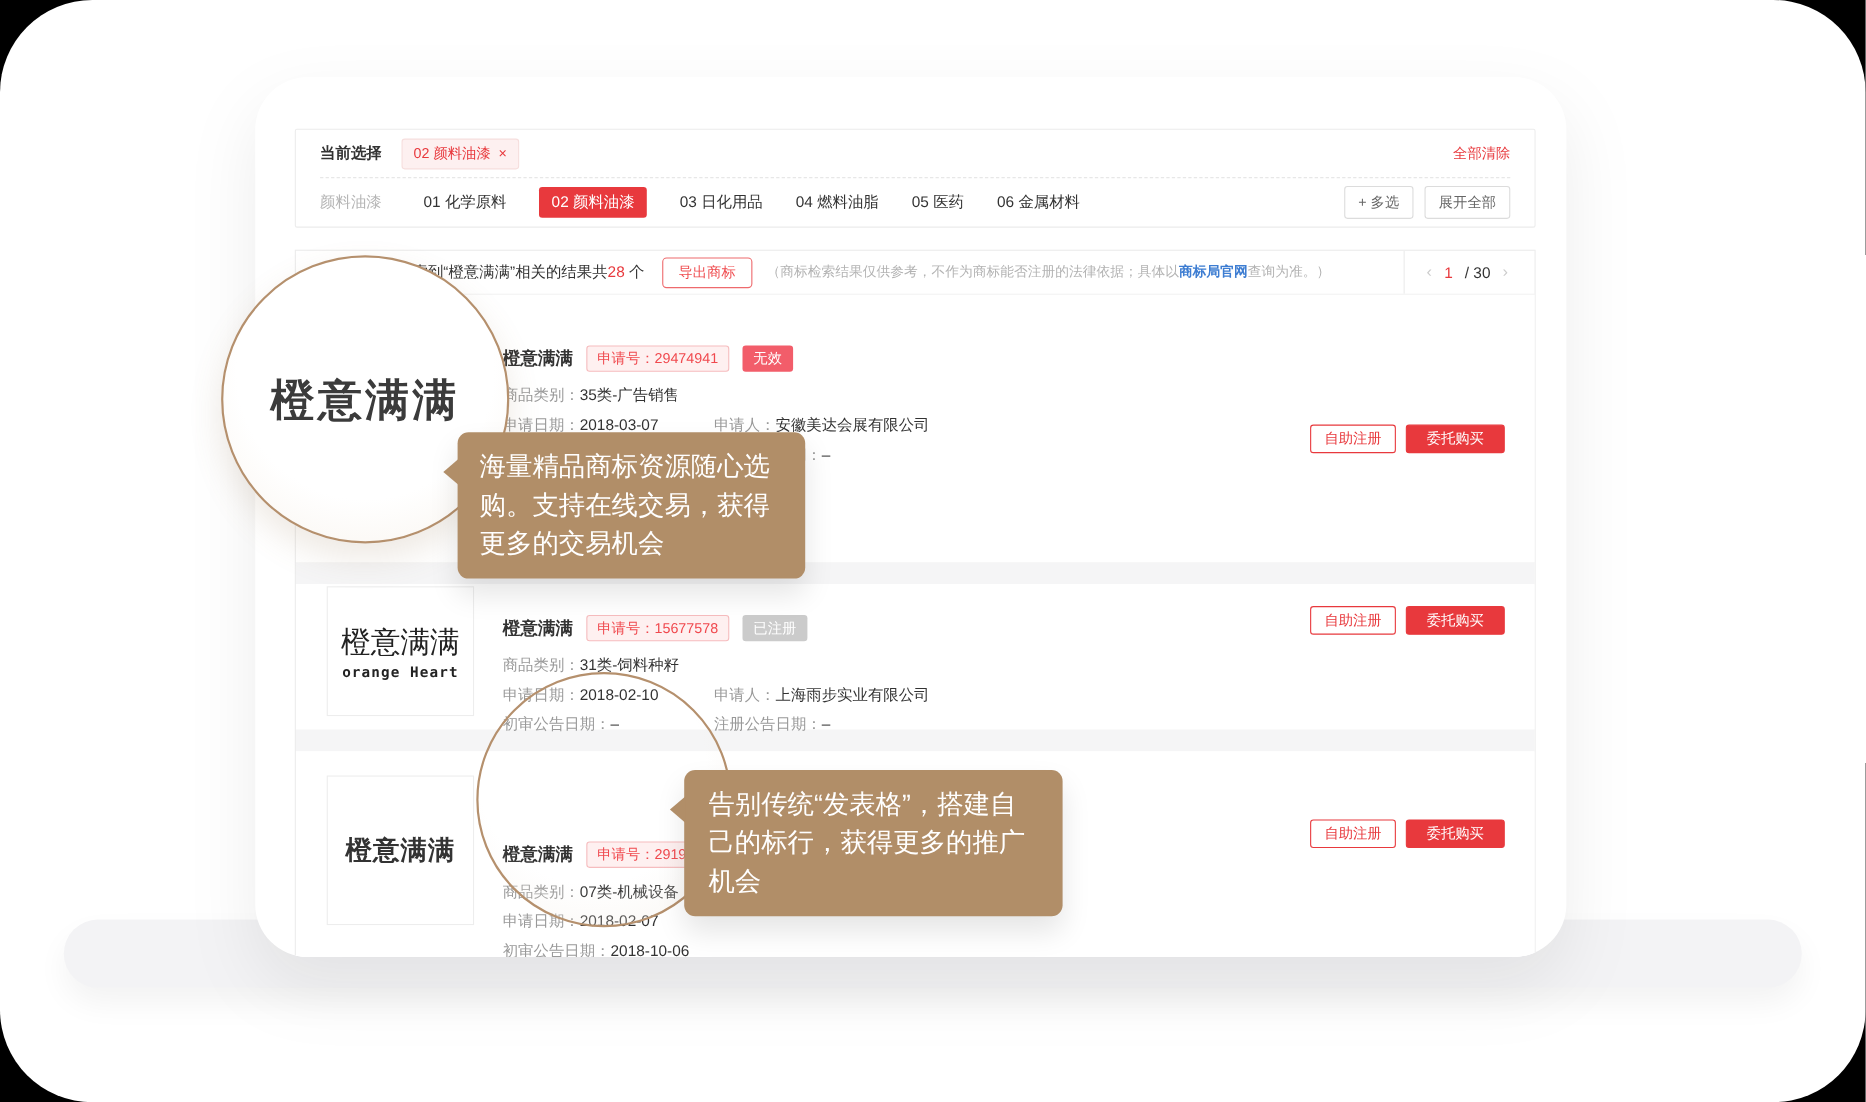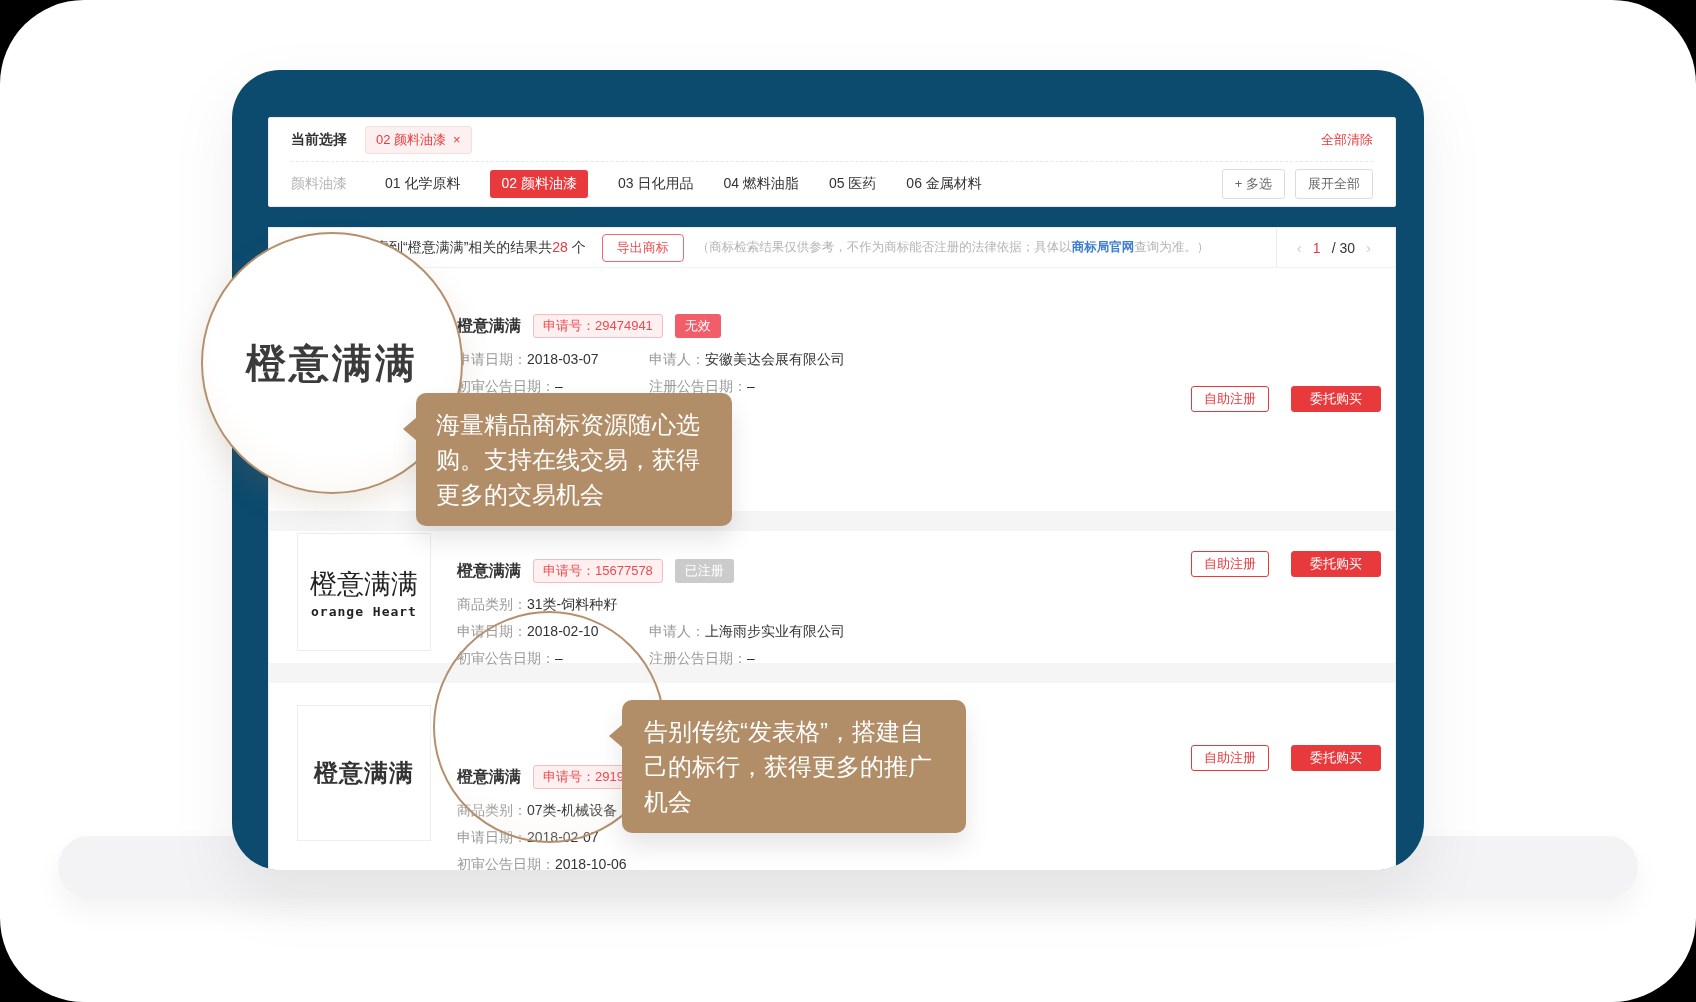--- a/index.html
+++ b/index.html
@@ -7,21 +7,21 @@
   body { font-family:"Liberation Sans","DejaVu Sans",sans-serif; background:#000; }
   .canvas { position:relative; width:1696px; height:1002px; overflow:hidden; }
   .sheet { position:absolute; inset:0; background:#fff; border-radius:84px; }
 
   
   .base-bar { position:absolute; left:58px; top:836px; width:1580px; height:62px;
     border-radius:31px; background:#f3f3f5; box-shadow:0 14px 28px rgba(0,0,0,.05); }
 
   
   .window { position:absolute; left:232px; top:70px; width:1192px; height:800px;
-    background:#0c4a6e; border-radius:48px; box-shadow:0 26px 60px rgba(130,130,130,.14);
+    background:#ffffff; border-radius:48px; box-shadow:0 26px 60px rgba(130,130,130,.14);
     overflow:hidden; }
 
   
   .filter-panel { position:absolute; left:36px; top:47px; width:1128px;
     border:1px solid #ececec; border-radius:2px; background:#fff; }
   .frow { display:flex; align-items:center; height:44px; margin:0 22px; }
   .frow1 { border-bottom:1px dashed #e7e7e7; }
   .flabel-strong { font-size:14px; color:#333; font-weight:600; }
   .sel-tag { display:inline-flex; align-items:center; gap:7px; margin-left:18px;
     padding:4px 10px; background:#fdf0f0; border:1px solid #f6dedd; border-radius:3px;
@@ -64,21 +64,21 @@
   .title-line { display:flex; align-items:center; margin-bottom:12px; }
   .row-title { font-size:16px; font-weight:700; color:#333; }
   .appno-badge { margin-left:12px; font-size:13px; color:#f0494e; background:#fef0f0;
     border:1px solid #f6bcbe; border-radius:3px; padding:2px 9px; }
   .status-badge { margin-left:12px; font-size:13px; color:#fff; border-radius:3px; padding:3px 10px; }
   .st-invalid { background:#f25d6a; }
   .st-registered { background:#cbcbcb; }
   .fline { font-size:14px; line-height:18px; margin-bottom:9px; white-space:nowrap; }
   .fl { color:#999; } .fv { color:#333; }
   .col1 { display:inline-block; width:192px; }
-  .row-actions { position:absolute; left:922px; display:flex; gap:22px; }
+  .row-actions { position:absolute; left:922px; display:flex; gap:9px; }
   .btn-outline { width:78px; height:26px; font-size:13px; color:#e8393d; background:#fff;
     border:1px solid #e8393d; border-radius:3px; cursor:pointer; }
   .btn-fill { width:90px; height:26px; font-size:13px; color:#fff; background:#e8393d;
     border:1px solid #e8393d; border-radius:3px; cursor:pointer; }
 
   
   .magnifier1 { position:absolute; left:201px; top:232px; width:262px; height:262px;
     border-radius:50%; border:2px solid #b5906d;
     background:radial-gradient(circle at 50% 40%, #ffffff 58%, #fbf8f4 82%, #f2ebe2 100%);
     box-shadow:0 14px 30px rgba(150,120,80,.16);
@@ -146,20 +146,21 @@
       <div class="row" style="height:243px;">
         <div class="mark-box" style="top:28px;width:138px;height:138px;">
           <span class="mark-big">橙意满满</span>
         </div>
         <div class="row-main" style="top:46px;">
           <div class="title-line">
             <span class="row-title">橙意满满</span>
             <span class="appno-badge"><span>申请号：</span><span>29474941</span></span>
             <span class="status-badge st-invalid">无效</span>
           </div>
+          <div class="fline"><span class="fl">商品类别：</span><span class="fv">35类-广告销售</span></div>
           <div class="fline"><span class="col1"><span class="fl">申请日期：</span><span class="fv">2018-03-07</span></span><span class="fl">申请人：</span><span class="fv">安徽美达会展有限公司</span></div>
           <div class="fline"><span class="col1"><span class="fl">初审公告日期：</span><span class="fv">–</span></span><span class="fl">注册公告日期：</span><span class="fv">–</span></div>
         </div>
         <div class="row-actions" style="top:118px;">
           <button class="btn-outline">自助注册</button>
           <button class="btn-fill">委托购买</button>
         </div>
       </div>
       <div class="row-gap"></div>
 

